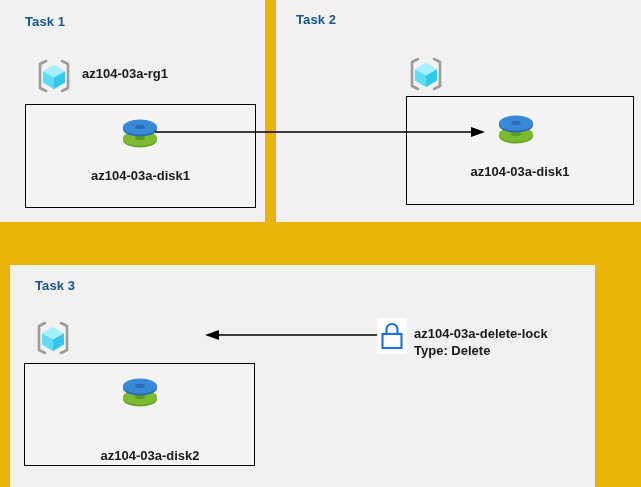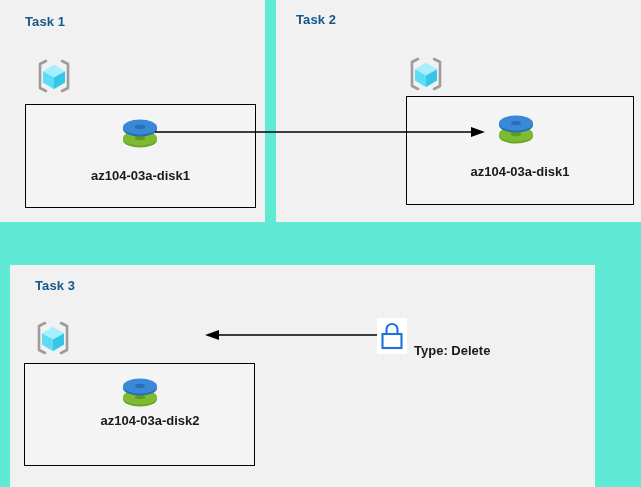--- a/index.html
+++ b/index.html
@@ -8,21 +8,21 @@
     padding: 0;
     background: #ffffff;
   }
   body {
     font-family: "Liberation Sans", sans-serif;
   }
   #canvas {
     position: relative;
     width: 641px;
     height: 487px;
-    background: #5eead4;
+    background: #eab308;
     overflow: hidden;
   }
 
   
   .panel {
     position: absolute;
     background: #f1f1f1;
   }
   #panel-task1 { left: 0px;   top: 0px;   width: 265px; height: 222px; }
   #panel-task2 { left: 276px; top: 0px;   width: 365px; height: 222px; }
@@ -86,21 +86,21 @@
     position: absolute;
     font-size: 13px;
     font-weight: bold;
     color: #1a1a1a;
     white-space: nowrap;
     text-align: center;
     margin-top: 7px;
   }
   #disk-label-1 { left: 25px;  top: 161px; width: 231px; }
   #disk-label-2 { left: 406px; top: 157px; width: 228px; }
-  #disk-label-3 { left: 24px;  top: 406px; width: 252px; }
+  #disk-label-3 { left: 24px;  top: 441px; width: 252px; }
 
   
   .connector {
     position: absolute;
   }
   #connector-move  { left: 155px; top: 122px; width: 330px; height: 20px; }
   #connector-lock  { left: 205px; top: 325px; width: 175px; height: 20px; }
 
   .connector-label {
     position: absolute;
@@ -157,20 +157,21 @@
   <div class="rg-icon" id="rg-icon-1">
     <svg viewBox="0 0 40 40" width="40" height="40" aria-hidden="true">
       <path d="M12 5 L6 8 L6 32 L12 35" fill="none" stroke="#9c9c9c" stroke-width="2.6" stroke-linecap="round" stroke-linejoin="round"></path>
       <path d="M28 5 L34 8 L34 32 L28 35" fill="none" stroke="#9c9c9c" stroke-width="2.6" stroke-linecap="round" stroke-linejoin="round"></path>
       <polygon points="20,9 31,15.5 31,26.5 20,33 9,26.5 9,15.5" fill="#8fe8fb"></polygon>
       <polygon points="20,9 31,15.5 20,21.5 9,15.5" fill="#a6efff"></polygon>
       <polygon points="20,21.5 31,15.5 31,26.5 20,33" fill="#35c6e8"></polygon>
       <polygon points="20,21.5 9,15.5 9,26.5 20,33" fill="#5fdcf5"></polygon>
     </svg>
   </div>
+  <div class="rg-label" id="rg-label-1">az104-03a-rg1</div>
 
   <div class="resource-box" id="box-task1"></div>
 
   <div class="disk-icon" id="disk-icon-1">
     <svg viewBox="0 0 44 40" width="44" height="40" aria-hidden="true">
       <ellipse cx="22" cy="26" rx="17" ry="7.5" fill="#6aa728"></ellipse>
       <ellipse cx="22" cy="24" rx="17" ry="7.5" fill="#7dbb30"></ellipse>
       <ellipse cx="22" cy="24" rx="5" ry="2.2" fill="#5f9a22"></ellipse>
       <ellipse cx="22" cy="15" rx="17" ry="7.5" fill="#2a6fb5"></ellipse>
       <ellipse cx="22" cy="13" rx="17" ry="7.5" fill="#3a89d8"></ellipse>
@@ -251,18 +252,19 @@
     </svg>
   </div>
 
   <div id="lock-icon">
     <svg viewBox="0 0 30 36" width="30" height="36" aria-hidden="true">
       <rect x="0" y="0" width="30" height="36" fill="#ffffff"></rect>
       <path d="M9.5 16 L9.5 11.5 A5.5 5.5 0 0 1 20.5 11.5 L20.5 16" fill="none" stroke="#1f6fe0" stroke-width="2.1"></path>
       <rect x="5.5" y="16" width="19" height="14" fill="#ffffff" stroke="#1f6fe0" stroke-width="2.1"></rect>
     </svg>
   </div>
+  <div id="lock-name">az104-03a-delete-lock</div>
   <div id="lock-type">
     <span class="k">Type:</span>
     <span class="v">Delete</span>
   </div>
 
 </div>
 
 </body></html>

